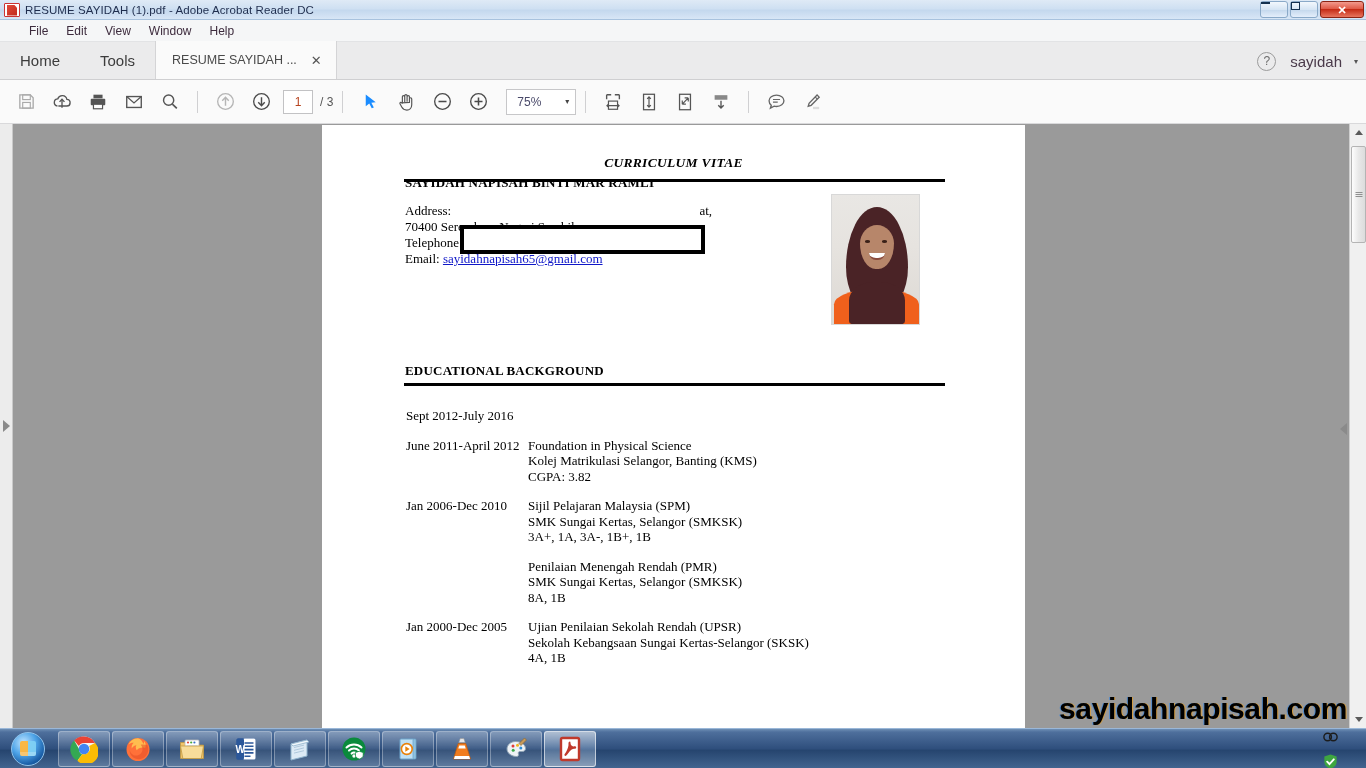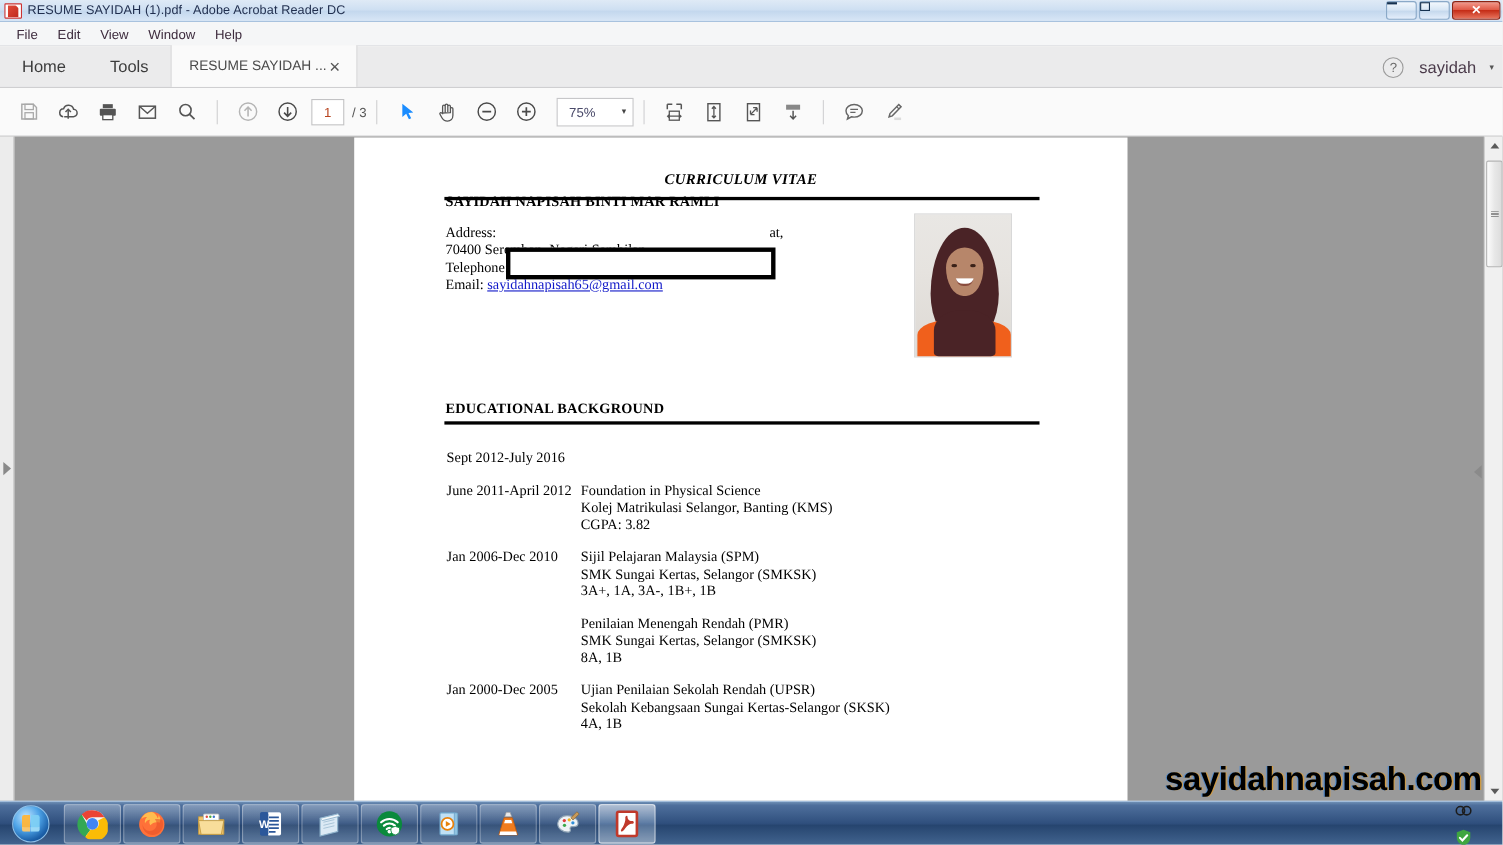--- a/index.html
+++ b/index.html
@@ -47,39 +47,39 @@
   .wbtn i { position:absolute; left:50%; top:50%; transform:translate(-50%,-50%);
             font-style: normal; font-size: 10px; color:#15314f; line-height:1; }
   .wbtn.close i { color: #fff; font-size: 11px; font-weight: bold; }
   .wbtn .min { width:9px; height:2px; background:#15314f; display:block; }
   .wbtn .max { width:9px; height:8px; border:1px solid #15314f; display:block; }
 
   
   .menubar {
     position: absolute; top: 20px; left: 0; width: 1366px; height: 22px;
     background: #f5f6f7; border-bottom: 1px solid #e2e3e5;
-    display: flex; align-items: center; padding-left: 6px;
+    display: flex; align-items: center; padding-left: 20px;
   }
   .menubar .mi {
     font-size: 12px; color: #3d2b3d; padding: 2px 9px; cursor: default;
     white-space: nowrap;
   }
 
   
   .tabstrip {
     position: absolute; top: 42px; left: 0; width: 1366px; height: 38px;
     background: #ebebec; border-bottom: 1px solid #cfcfd1;
     display: flex; align-items: flex-end;
   }
   .tabbtn {
     height: 38px; display: flex; align-items: center; padding: 0 20px;
     font-size: 15px; color: #3c3c3c; cursor: default; white-space: nowrap;
   }
   .doctab {
-    height: 38px; display: flex; align-items: center; gap: 0;
+    height: 38px; display: flex; align-items: center; gap: 12px;
     padding: 0 12px 0 16px; background: #fafafa;
     border-left: 1px solid #d4d4d6; border-right: 1px solid #d4d4d6;
     font-size: 12.5px; color: #4a4a4a; white-space: nowrap;
   }
   .doctab .x { font-size: 13px; color: #555; cursor: pointer; padding: 0 2px; }
   .help-right {
     position: absolute; right: 8px; top: 0; height: 38px;
     display: flex; align-items: center; gap: 14px;
   }
   .qmark {

